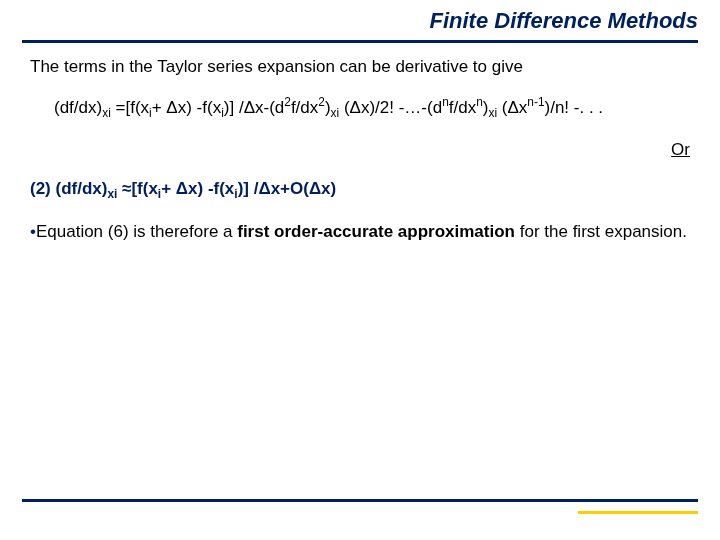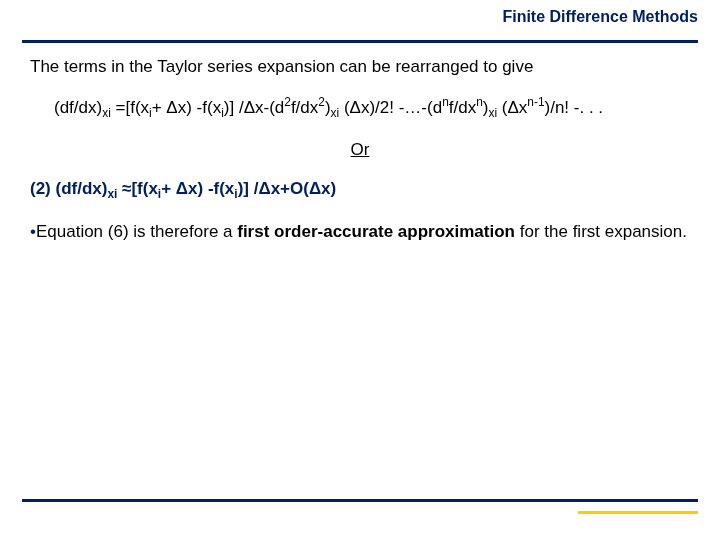--- a/index.html
+++ b/index.html
@@ -15,24 +15,25 @@
   .slide {
     position: relative;
     width: 720px;
     height: 540px;
     box-sizing: border-box;
   }
   .title {
     position: absolute;
     top: 8px;
     right: 22px;
-    font-size: 16px;
+    font-size: 22px;
     font-weight: bold;
     color: #002060;
     text-align: left;
+    font-style: italic;
   }
   .title-rule {
     position: absolute;
     top: 40px;
     left: 22px;
     right: 22px;
     height: 0;
     border-top: 3px solid #002060;
   }
   .body {
@@ -93,27 +94,27 @@
 </head>
 <body>
 
 <div class="slide">
 
   <div class="title">Finite Difference Methods</div>
   <div class="title-rule"></div>
 
   <div class="body">
 
-    <p class="para intro">The terms in the Taylor series expansion can be rearranged to give</p>
+    <p class="para intro">The terms in the Taylor series expansion can be derivative to give</p>
 
     <p class="para" style="text-align:left;margin-left:24px;">
       <span>(df/dx)</span><span class="sub">xi</span><span> =[f(x</span><span class="sub">i</span><span>+ Δx) -f(x</span><span class="sub">i</span><span>)] /Δx-(d</span><span class="sup">2</span><span>f/dx</span><span class="sup">2</span><span>)</span><span class="sub">xi</span><span> (Δx)/2! -…-(d</span><span class="sup">n</span><span>f/dx</span><span class="sup">n</span><span>)</span><span class="sub">xi</span><span> (Δx</span><span class="sup">n-1</span><span>)/n! -. . .</span>
     </p>
 
-    <p class="para" style="text-align:center;text-decoration:underline;">Or</p>
+    <p class="para" style="text-align:right;text-decoration:underline;">Or</p>
 
     <p class="para eq2" style="text-align:left;margin-top:9px;">
       <span>(2) (df/dx)</span><span class="sub">xi</span><span> ≈[f(x</span><span class="sub">i</span><span>+ Δx) -f(x</span><span class="sub">i</span><span>)] /Δx+O(Δx)</span>
     </p>
 
 
     <p class="para">
       <span class="bullet">•</span><span>Equation (6) is therefore a </span><span class="bold">first order-accurate approximation</span><span> for the first expansion.</span>
     </p>
 

